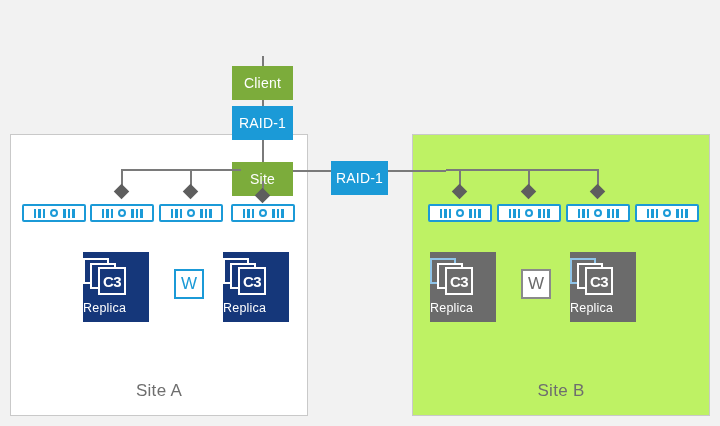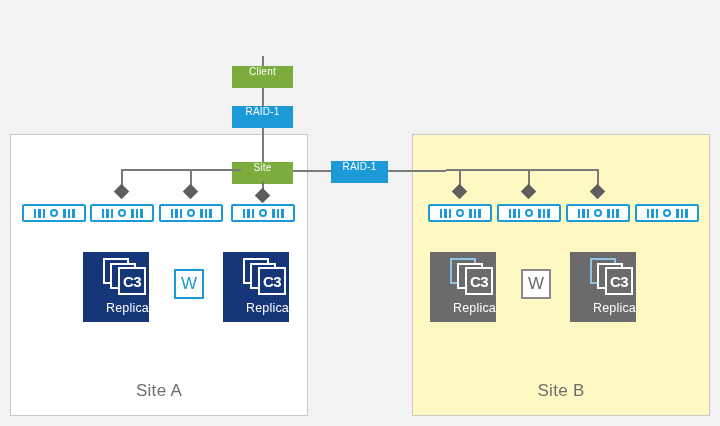--- a/index.html
+++ b/index.html
@@ -11,21 +11,21 @@
     overflow:hidden;
   }
   .stage { position:absolute; inset:0; }
 
   
   .site-box {
     position:absolute;
     border:1.5px solid #c9c9c9;
     background:#ffffff;
   }
-  .site-box.b { background:#fef9c3; }
+  .site-box.b { background:#bef264; }
   .site-label {
     position:absolute;
     width:100%;
     text-align:center;
     bottom:14px;
     font-size:17px;
     color:#6e6e6e;
     letter-spacing:.3px;
     margin-top:20px;
   }
@@ -50,24 +50,24 @@
     border:2px solid #7a7a7a;
     background:#ffffff;
     display:flex; align-items:center; justify-content:center;
     font-size:21px; font-weight:bold; color:#4a4a4a;
     letter-spacing:.5px;
   }
 
   
   .pill {
     position:absolute;
-    height:22px;
-    display:flex; justify-content:center;
+    height:34px;
+    display:flex; align-items:center; justify-content:center;
     color:#ffffff;
-    font-size:10px;
+    font-size:14px;
     letter-spacing:.2px;
     white-space:nowrap;
   }
   .pill.green { background:#7cac3b; }
   .pill.blue  { background:#1b9ad7; }
 
   
   .disk {
     position:absolute;
     width:64px; height:18px;
@@ -83,21 +83,21 @@
     width:8px; height:8px; border-radius:50%;
     border:2px solid #1b9ad7; background:#ffffff;
   }
 
   
   .replica {
     position:absolute;
     width:66px; height:70px;
     background:#15377a;
     display:flex; flex-direction:column;
-    align-items:flex-end; justify-content:flex-start;
+    align-items:flex-start; justify-content:flex-start;
     padding-top:6px;
   }
   .replica.grey { background:#6b6b6b; }
   .replica .glyph { position:relative; width:46px; height:40px; }
   .replica .sheet {
     position:absolute;
     border:2px solid #ffffff;
     background:#15377a;
   }
   .replica.grey .sheet { background:#6b6b6b; }

